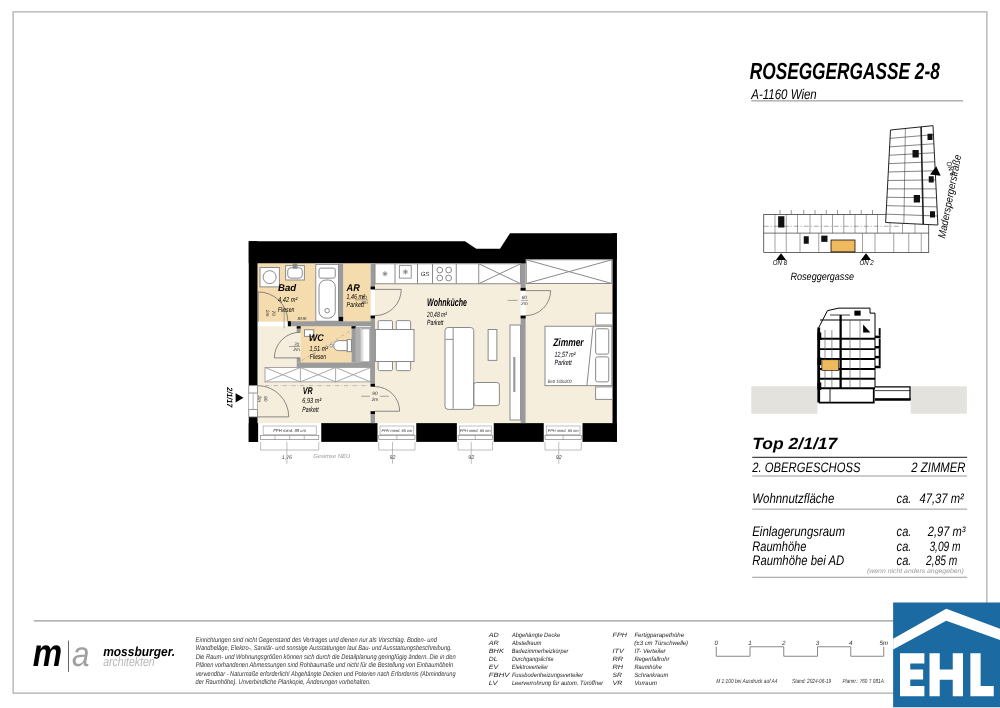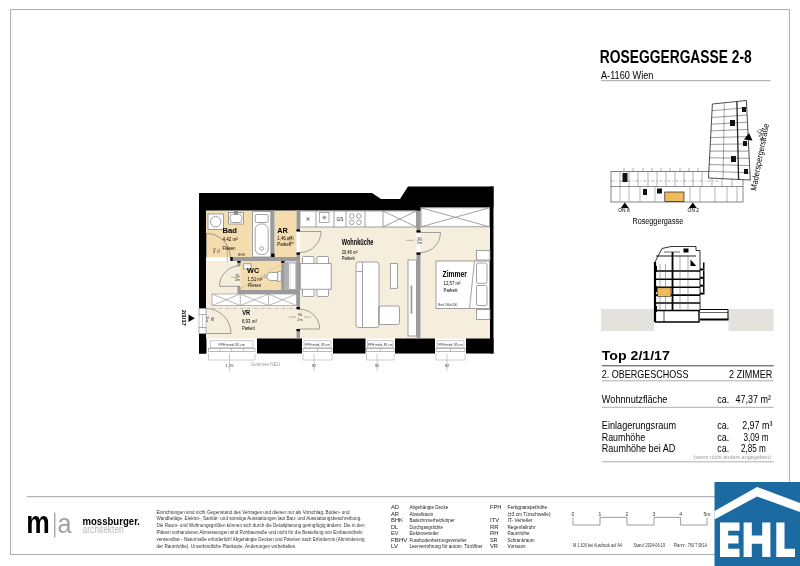--- a/index.html
+++ b/index.html
@@ -1,16 +1,16 @@
 <!DOCTYPE html>
 <html><head>
 <meta charset="utf-8">
 <style>
   html,body{margin:0;padding:0;background:#fff;}
-  #page{position:relative;width:672px;height:566px;font-family:"Liberation Sans",sans-serif;}
+  #page{position:relative;width:672px;height:566px;font-family:"Liberation Sans",sans-serif;font-style:italic;}
   svg{position:absolute;top:0;left:0;}
   text{font-family:"Liberation Sans",sans-serif;}
 </style>
 </head>
 <body>
 <div id="page">
 <svg width="800" height="566" viewBox="0 0 800 566">
 
   <rect x="10.5" y="9.5" width="779" height="545" fill="none" stroke="#adadad" stroke-width="1"></rect>
 

